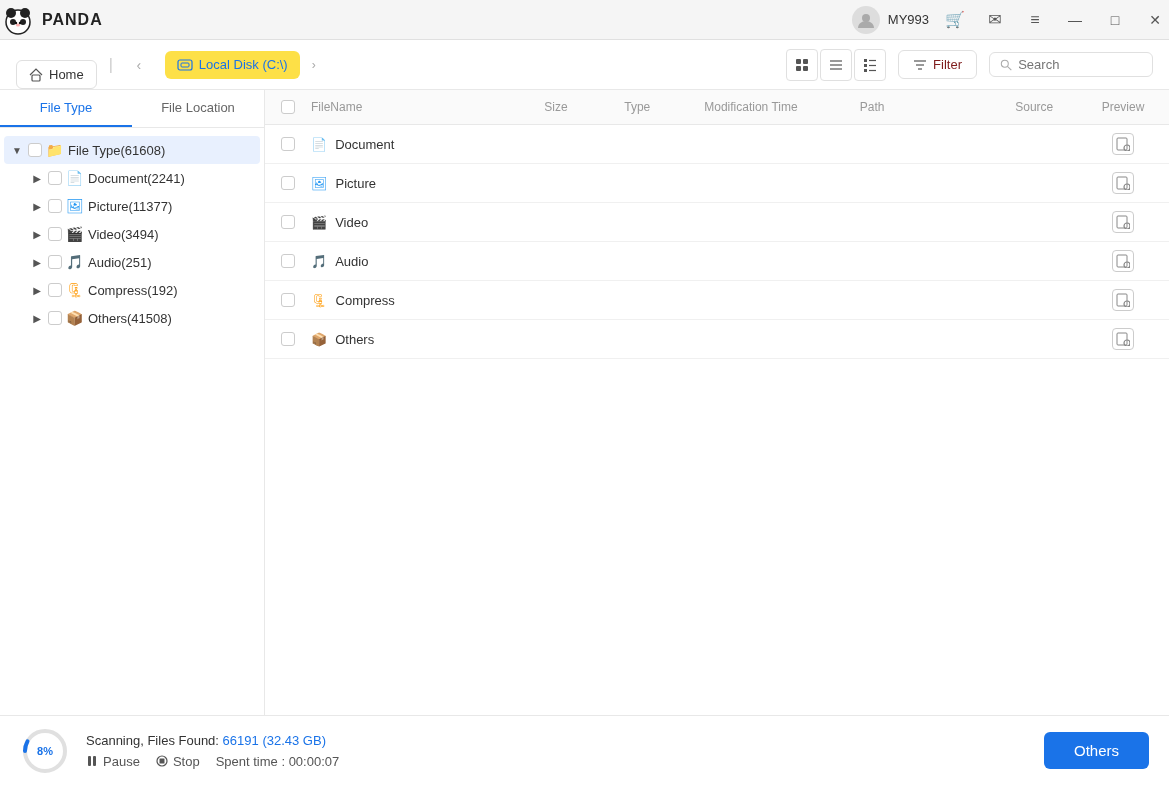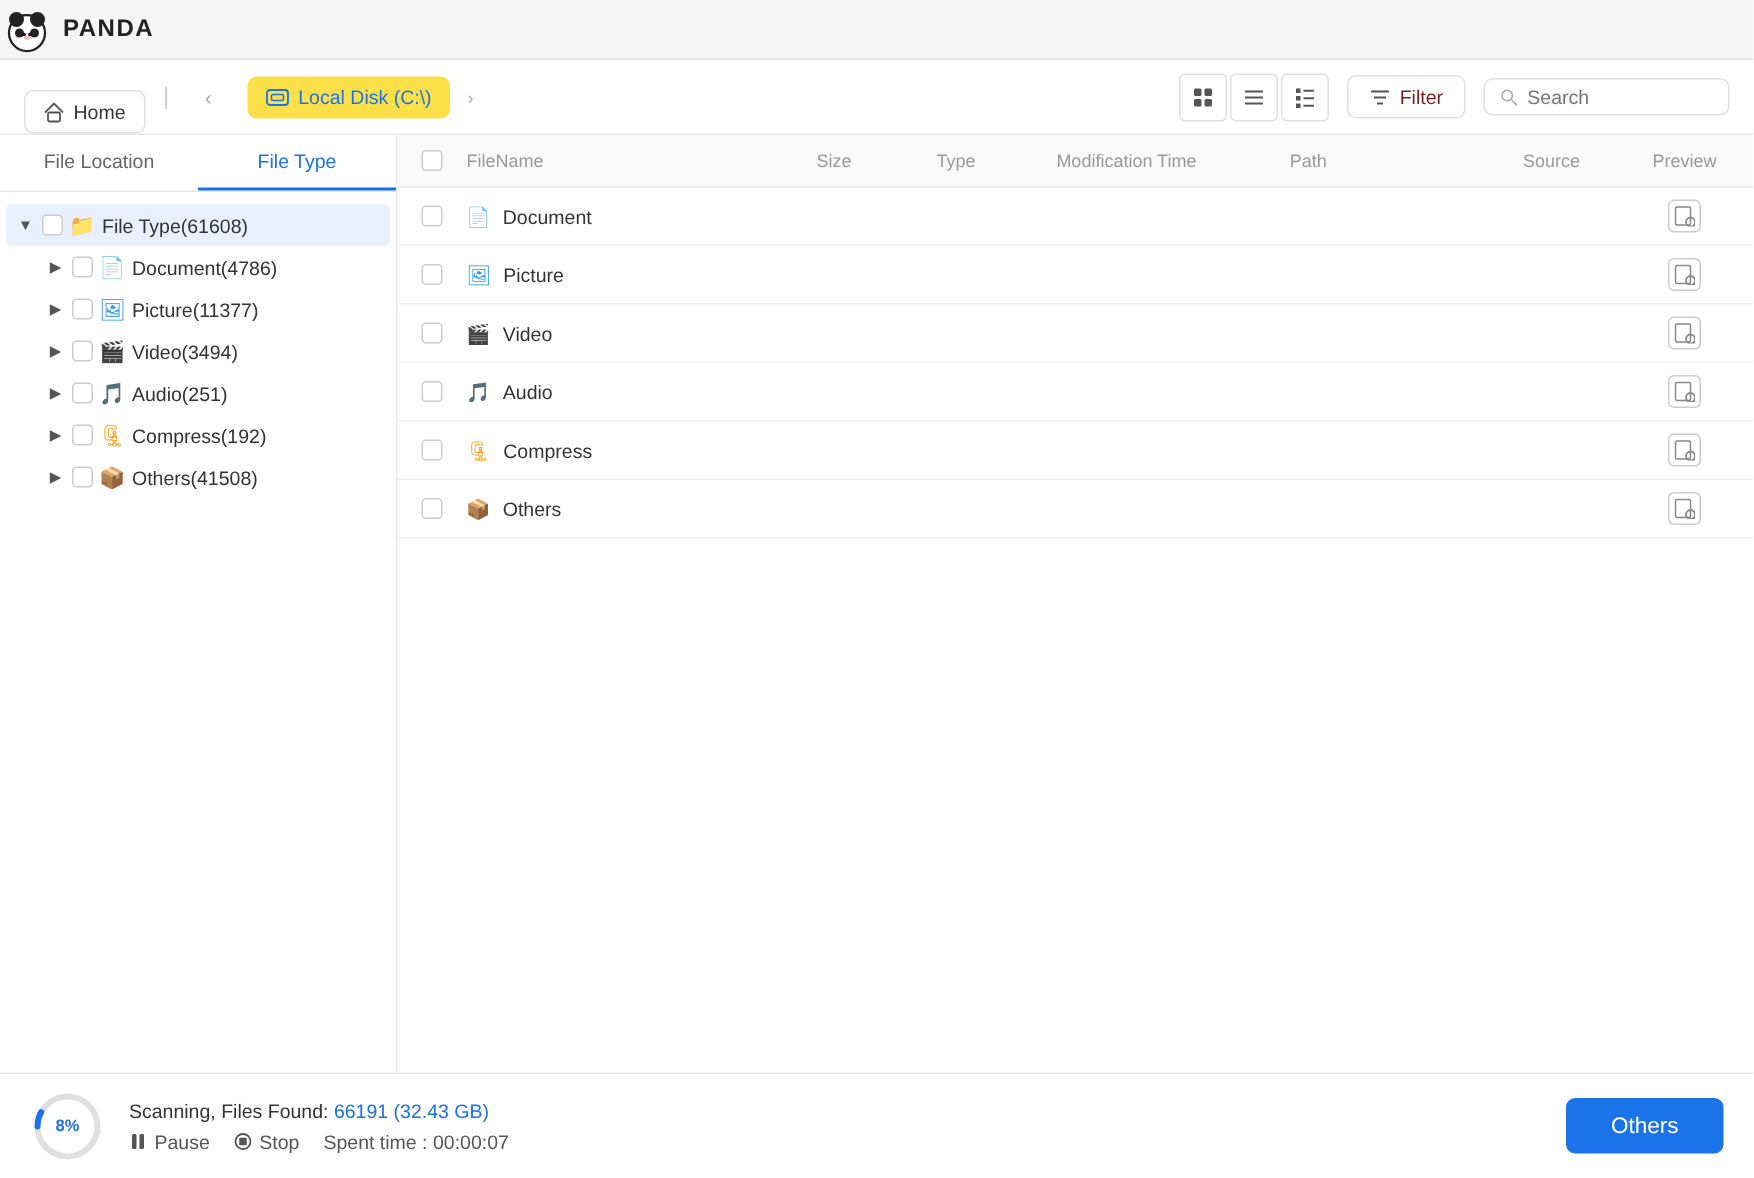--- a/index.html
+++ b/index.html
@@ -273,20 +273,37 @@
         <circle cx="11" cy="11" r="5" fill="#222"></circle>
         <circle cx="25" cy="11" r="5" fill="#222"></circle>
         <ellipse cx="13" cy="20" rx="3" ry="3" fill="#222"></ellipse>
         <ellipse cx="23" cy="20" rx="3" ry="3" fill="#222"></ellipse>
         <ellipse cx="18" cy="23" rx="2" ry="1.5" fill="#ffb0b0"></ellipse>
         <circle cx="16" cy="21" r="1.2" fill="#111"></circle>
         <circle cx="20" cy="21" r="1.2" fill="#111"></circle>
       </svg>
       <span style="font-size:16px;font-weight:700;color:#222;letter-spacing:1px;">PANDA</span>
     </div>
+  </div>
+  <div class="title-bar-right">
+    <div class="user-area">
+      <div class="user-avatar">
+        <svg width="20" height="20" viewBox="0 0 20 20">
+            <circle cx="10" cy="8" r="4" fill="#aaa"></circle>
+            <path d="M2 18c0-4 3.6-7 8-7s8 3 8 7" fill="#aaa"></path>
+          </svg>
+      </div>
+      <span class="user-name">MY993</span>
+    </div>
+    <div class="icon-btn">🛒</div>
+    <div class="icon-btn">✉</div>
+    <div class="icon-btn">≡</div>
+    <button class="win-btn">—</button>
+    <button class="win-btn">□</button>
+    <button class="win-btn close">✕</button>
   </div>
 </div>
 
 <div class="nav-bar">
   <div class="nav-home">
     <svg width="14" height="14" viewBox="0 0 14 14">
         <path d="M1 7L7 1l6 6" fill="none" stroke="#555" stroke-width="1.2"></path>
         <rect x="3" y="7" width="8" height="6" rx="1" fill="none" stroke="#555" stroke-width="1.2"></rect>
       </svg>
     <span>Home</span>
@@ -343,38 +360,38 @@
         <line x1="8.5" y1="8.5" x2="13" y2="13" stroke="#aaa" stroke-width="1.2"></line>
       </svg>
     <input type="text" placeholder="Search" style="">
   </div>
 </div>
 
 <div class="main-content">
 
   <div class="sidebar">
     <div class="sidebar-tabs">
+      <div class="sidebar-tab active">File Type</div>
       <div class="sidebar-tab">File Location</div>
-      <div class="sidebar-tab active">File Type</div>
     </div>
     <div class="sidebar-tree">
 
       <div class="tree-item active">
         <div class="tree-chevron">▼</div>
         <input type="checkbox" class="tree-checkbox" style="appearance: none; border: 1px solid rgb(204, 204, 204); border-radius: 3px; width: 14px; height: 14px; background: rgb(255, 255, 255);">
         <div class="tree-icon">📁</div>
         <span class="tree-label">File Type(61608)</span>
       </div>
 
       <div class="tree-children">
         <div class="child-item">
           <div class="tree-chevron">▶</div>
           <input type="checkbox" class="tree-checkbox" style="appearance: none; border: 1px solid rgb(204, 204, 204); border-radius: 3px; width: 14px; height: 14px; background: rgb(255, 255, 255);">
           <div class="tree-icon icon-document">📄</div>
-          <span class="tree-label">Document(4786)</span>
+          <span class="tree-label">Document(2241)</span>
         </div>
         <div class="child-item">
           <div class="tree-chevron">▶</div>
           <input type="checkbox" class="tree-checkbox" style="appearance: none; border: 1px solid rgb(204, 204, 204); border-radius: 3px; width: 14px; height: 14px; background: rgb(255, 255, 255);">
           <div class="tree-icon icon-picture">🖼</div>
           <span class="tree-label">Picture(11377)</span>
         </div>
         <div class="child-item">
           <div class="tree-chevron">▶</div>
           <input type="checkbox" class="tree-checkbox" style="appearance: none; border: 1px solid rgb(204, 204, 204); border-radius: 3px; width: 14px; height: 14px; background: rgb(255, 255, 255);">

